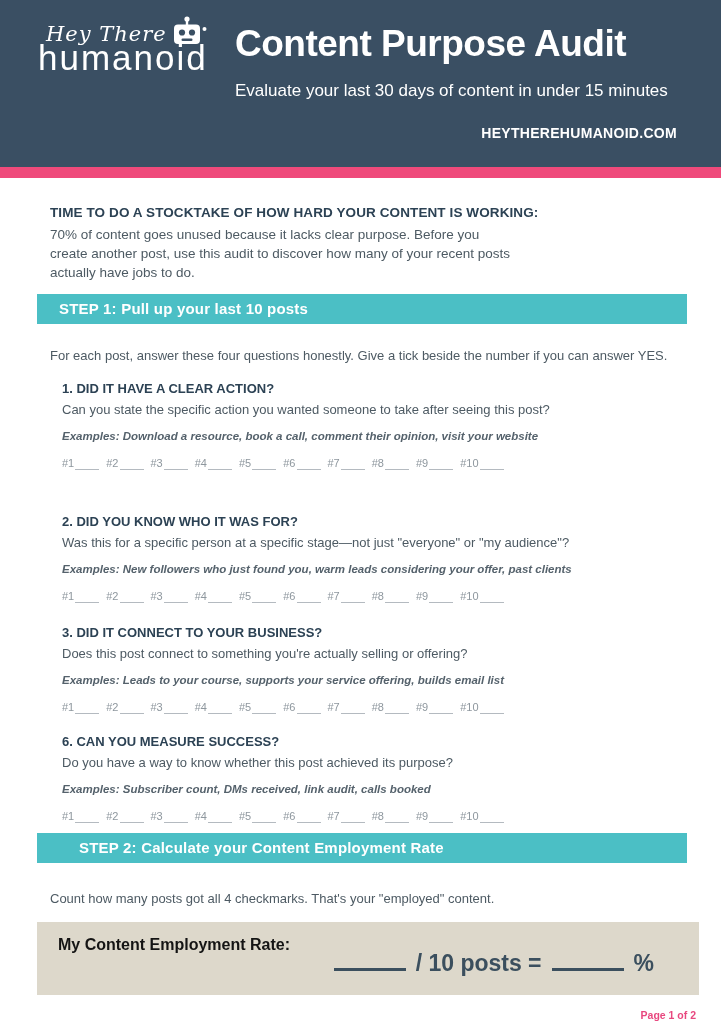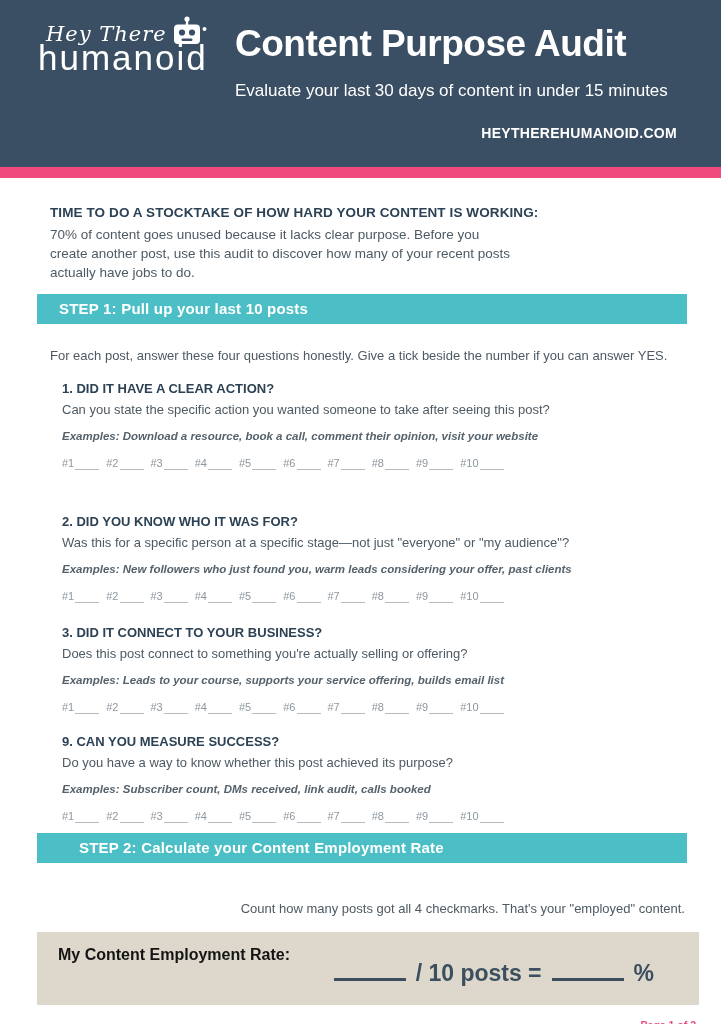--- a/index.html
+++ b/index.html
@@ -68,21 +68,21 @@
     margin-top: 13px; font-size: 11.5px; font-weight: bold; font-style: italic;
     color: #55626c;
   }
   .tick-row { margin-top: 13px; display: flex; align-items: flex-end; height: 15px; }
   .tick-item { display: inline-flex; align-items: flex-end; margin-right: 7px; }
   .tick-num { font-size: 11px; color: #8e979e; line-height: 13px; }
   .tick-line {
     display: inline-block; width: 24px; height: 11px; margin-left: 1px;
     border-bottom: 1px solid #b4bac0;
   }
-  .instruction2 { margin-top: 38px; text-align: right; }
+  .instruction2 { margin-top: 28px; }
   .rate-box {
     margin: 16px 0 0 37px; width: 662px; height: 73px; background: #ddd8cb;
     padding: 14px 45px 0 21px;
   }
   .rate-label { font-size: 16px; font-weight: bold; color: #141414; }
   .rate-formula {
     text-align: right; font-size: 23px; font-weight: bold; color: #3b4f5e;
     margin-top: -4px; white-space: nowrap;
   }
   .rate-blank {
@@ -276,21 +276,21 @@
             <span class="tick-line"></span>
           </span>
           <span class="tick-item">
             <span class="tick-num">#10</span>
             <span class="tick-line"></span>
           </span>
         </div>
     </div>
 
     <div class="question">
-      <div class="q-heading">9. CAN YOU MEASURE SUCCESS?</div>
+      <div class="q-heading">6. CAN YOU MEASURE SUCCESS?</div>
       <div class="q-body">Do you have a way to know whether this post achieved its purpose?</div>
       <div class="q-examples">Examples: Subscriber count, DMs received, link audit, calls booked</div>
       <div class="tick-row">
           <span class="tick-item">
             <span class="tick-num">#1</span>
             <span class="tick-line"></span>
           </span>
           <span class="tick-item">
             <span class="tick-num">#2</span>
             <span class="tick-line"></span>

